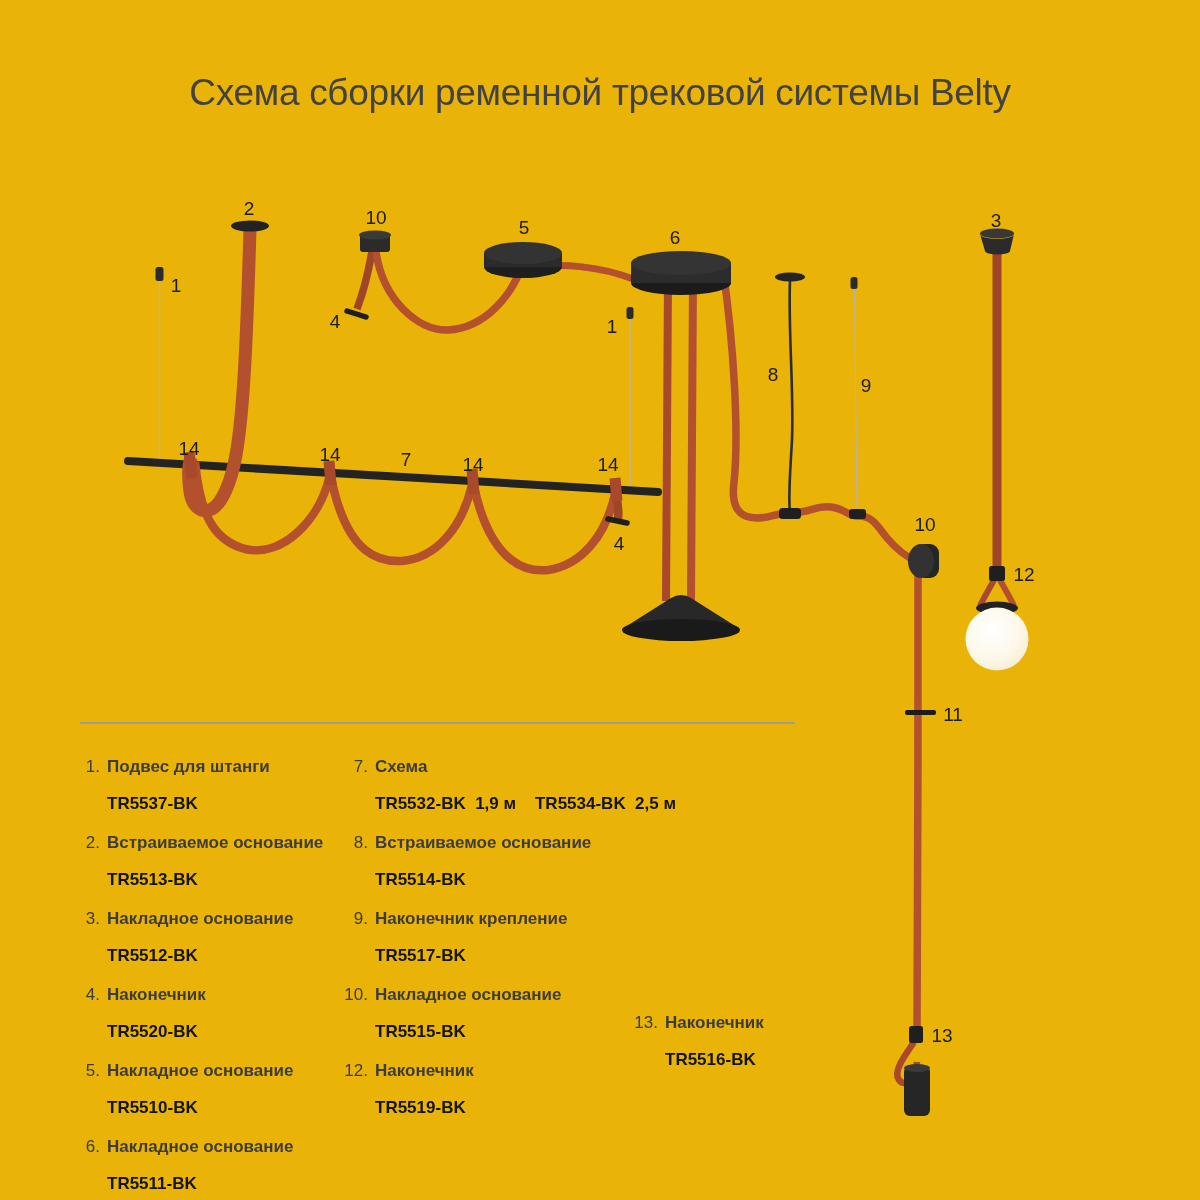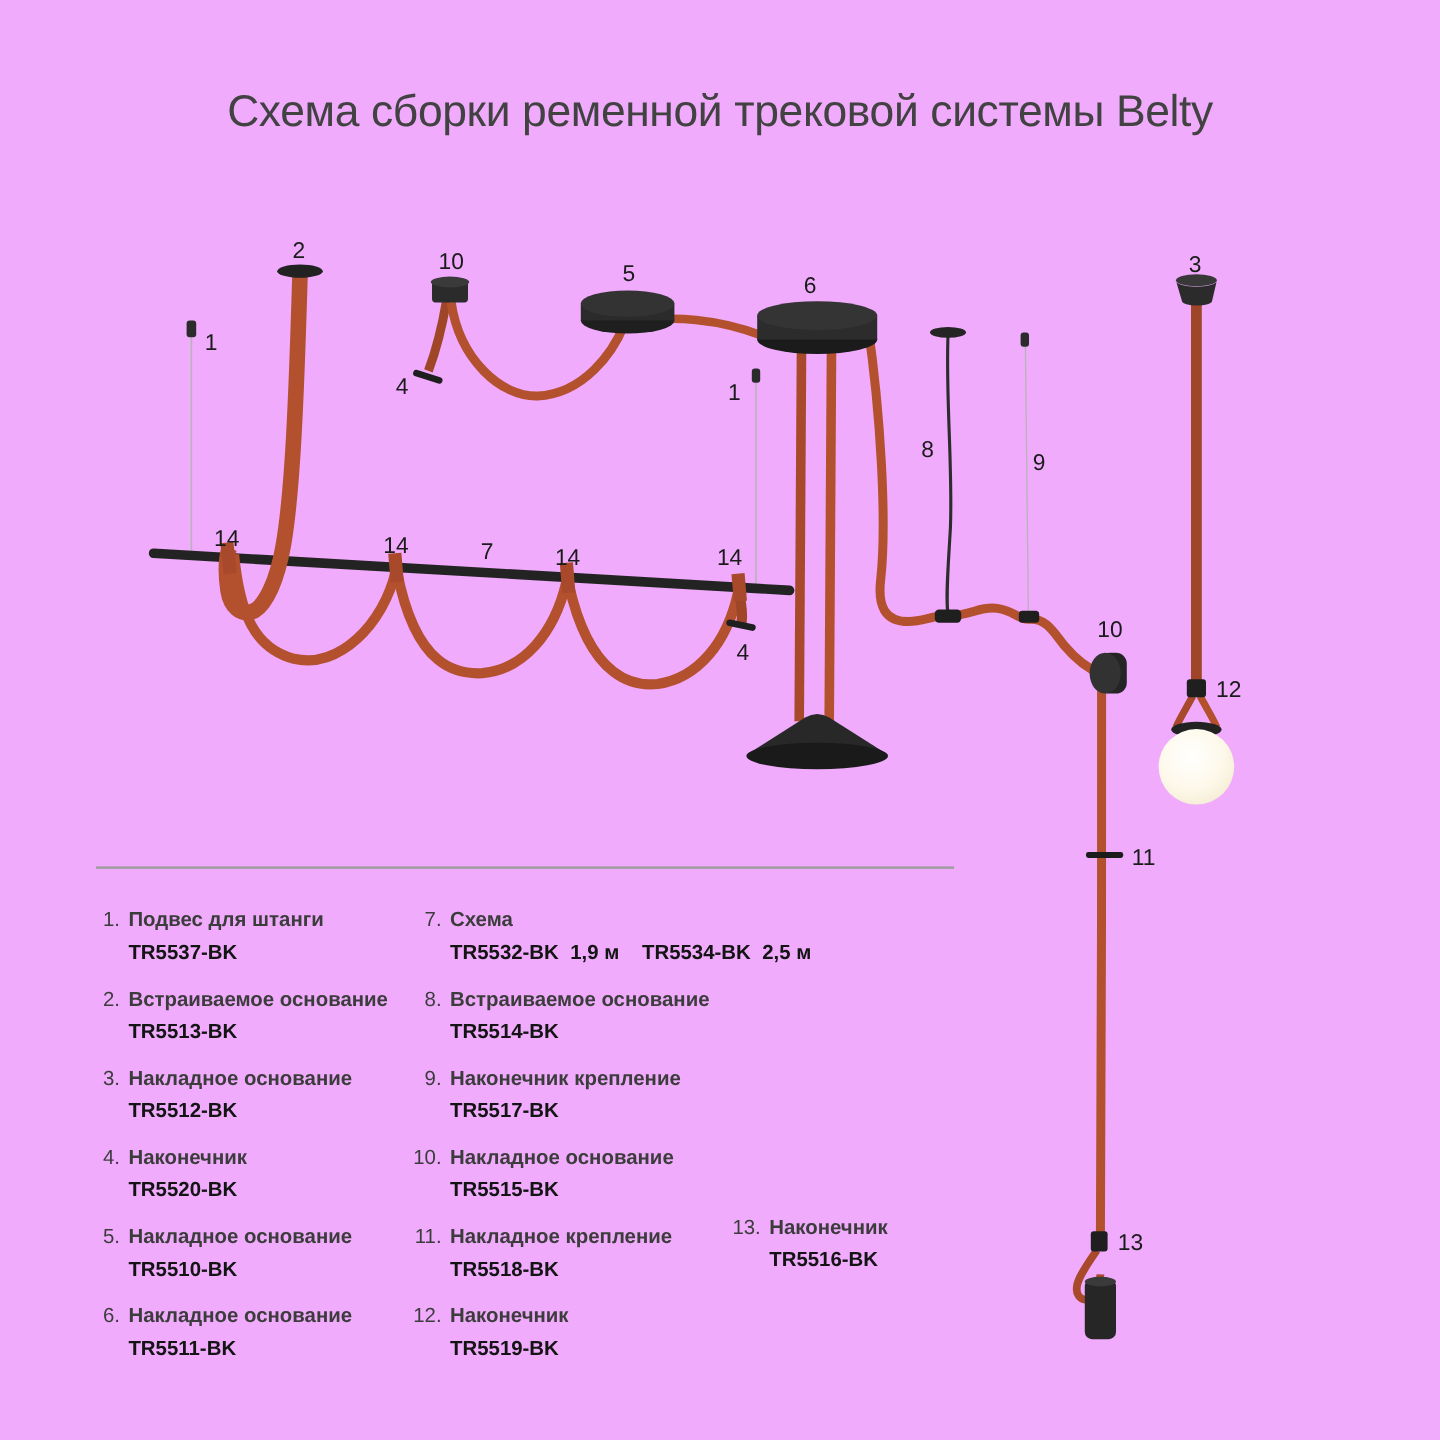--- a/index.html
+++ b/index.html
@@ -1,47 +1,47 @@
 <!DOCTYPE html>
 <html><head>
 <meta charset="utf-8">
 <style>
   html,body { margin:0; padding:0; background:#ffffff; }
   .stage {
     position:relative; width:1200px; height:1200px;
-    background:#f0abfc; overflow:hidden;
+    background:#eab308; overflow:hidden;
     font-family:"Liberation Sans", sans-serif;
   }
   .title {
     position:absolute; top:74px; left:0; width:1200px;
     text-align:center; font-size:37px; line-height:1.05;
     font-weight:400; color:#424242; letter-spacing:-0.3px;
   }
   svg.diagram { position:absolute; top:0; left:0; }
   svg .lbl {
     font-family:"Liberation Sans", sans-serif;
     font-size:19px; fill:#1b1b1b; text-anchor:middle;
   }
   .divider {
     position:absolute; left:80px; top:722px;
     width:715px; height:2px; background:#9c9c9c;
   }
   .parts-col { position:absolute; }
   .col1 { left:80px;  top:757px; --numw:20px; }
   .col2 { left:338px; top:757px; --numw:30px; }
-  .col3 { left:604px; top:1013px; --numw:30px; }
+  .col3 { left:628px; top:1013px; --numw:30px; }
   .entry {
     display:grid; grid-template-columns:var(--numw) auto;
     column-gap:7px; margin-bottom:20px;
     font-size:17px; line-height:19px; color:#3c3c3c;
   }
   .entry .num { text-align:right; white-space:nowrap; }
   .entry .pname { white-space:nowrap;font-weight:bold; }
   .entry .code {
-    grid-column:2; margin-top:8px; font-weight:bold;
+    grid-column:2; margin-top:18px; font-weight:bold;
     color:#141414; white-space:pre;
   }
 </style>
 </head>
 <body>
 
 <div class="stage">
 
   <div class="title">Схема сборки ременной трековой системы Belty</div>
 
@@ -198,25 +198,20 @@
       <span class="num">9.</span>
       <span class="pname">Наконечник крепление</span>
       <span class="code">TR5517-BK</span>
     </div>
     <div class="entry">
       <span class="num">10.</span>
       <span class="pname">Накладное основание</span>
       <span class="code">TR5515-BK</span>
     </div>
     <div class="entry">
-      <span class="num">11.</span>
-      <span class="pname">Накладное крепление</span>
-      <span class="code">TR5518-BK</span>
-    </div>
-    <div class="entry">
       <span class="num">12.</span>
       <span class="pname">Наконечник</span>
       <span class="code">TR5519-BK</span>
     </div>
   </div>
 
   <div class="parts-col col3">
     <div class="entry">
       <span class="num">13.</span>
       <span class="pname">Наконечник</span>

